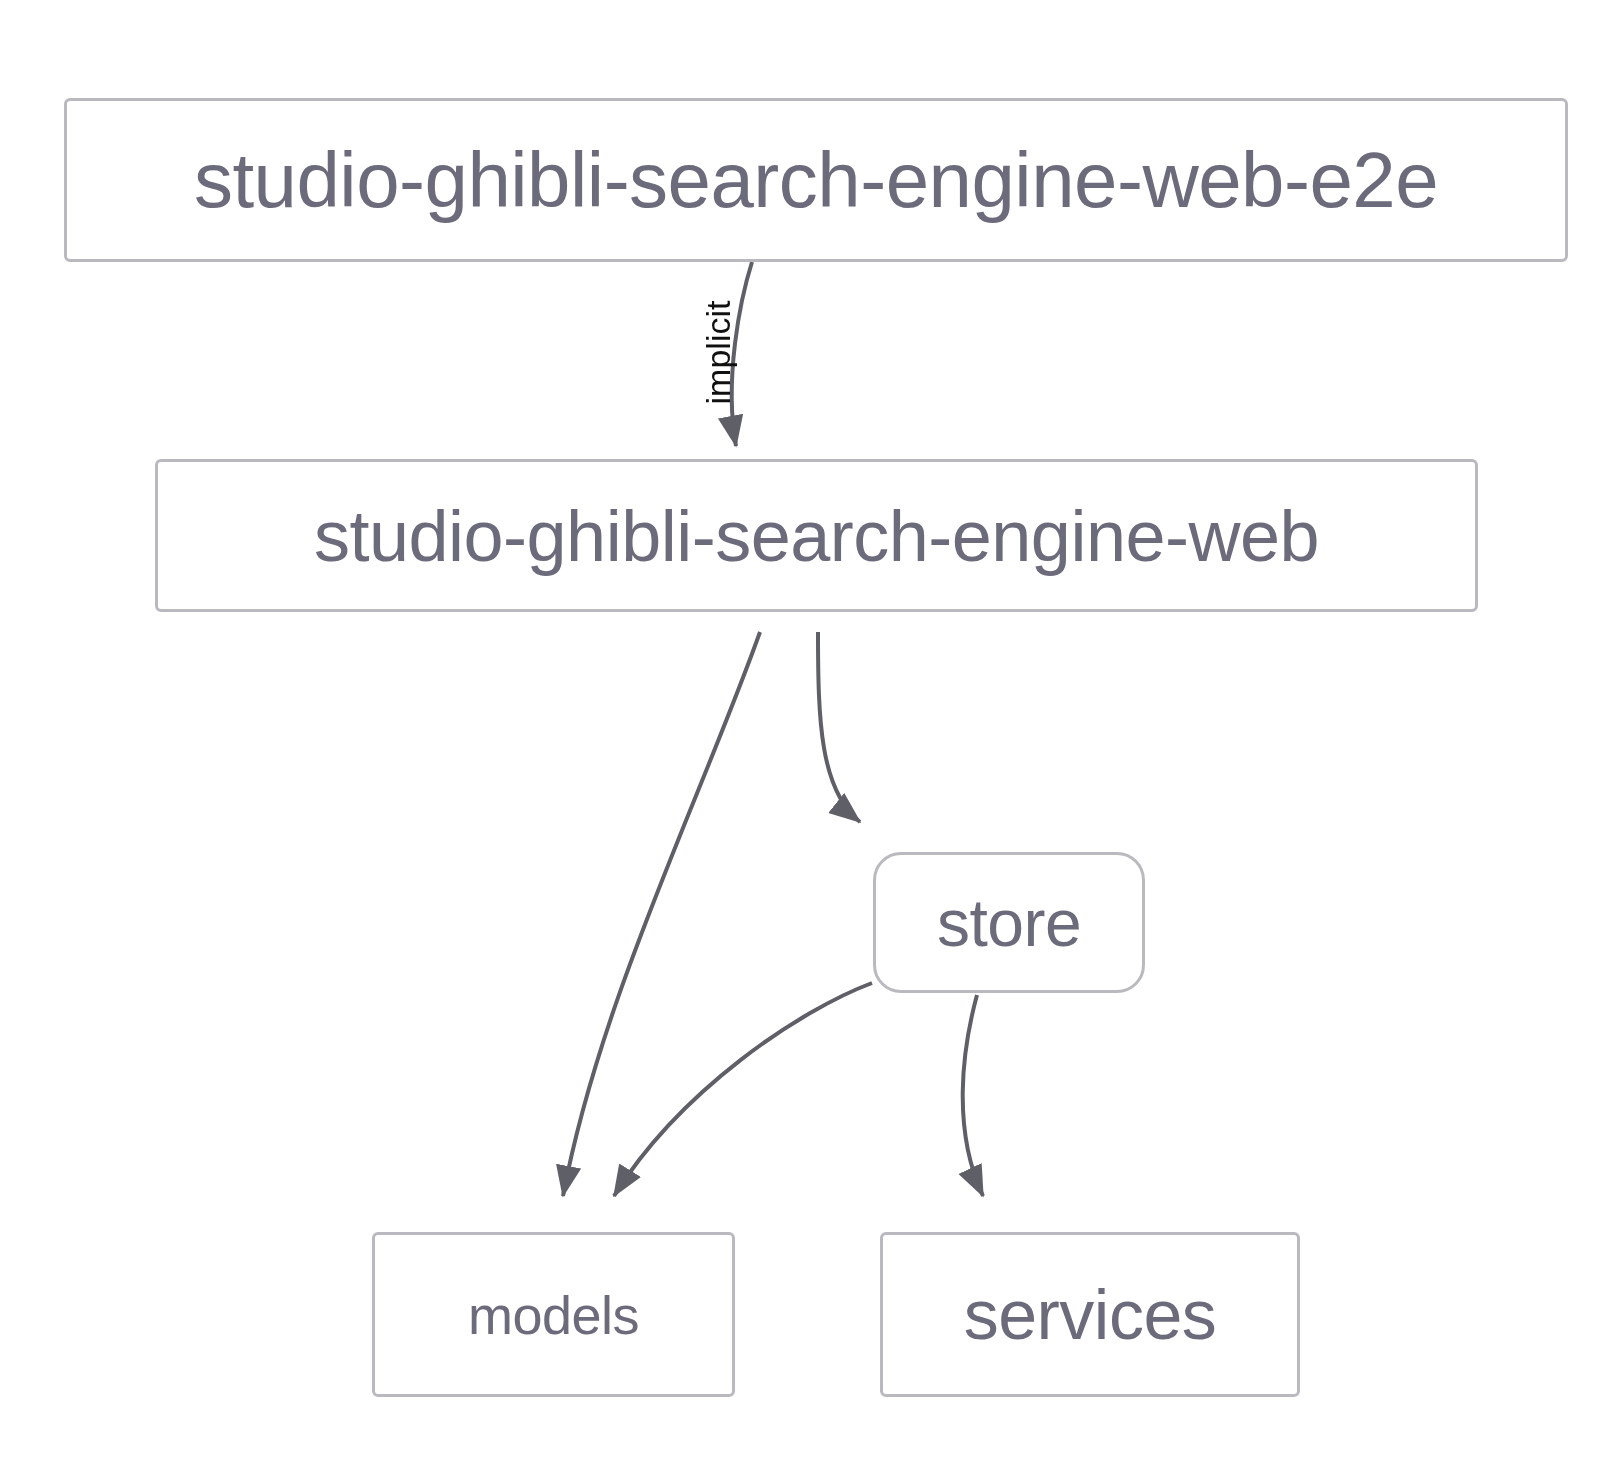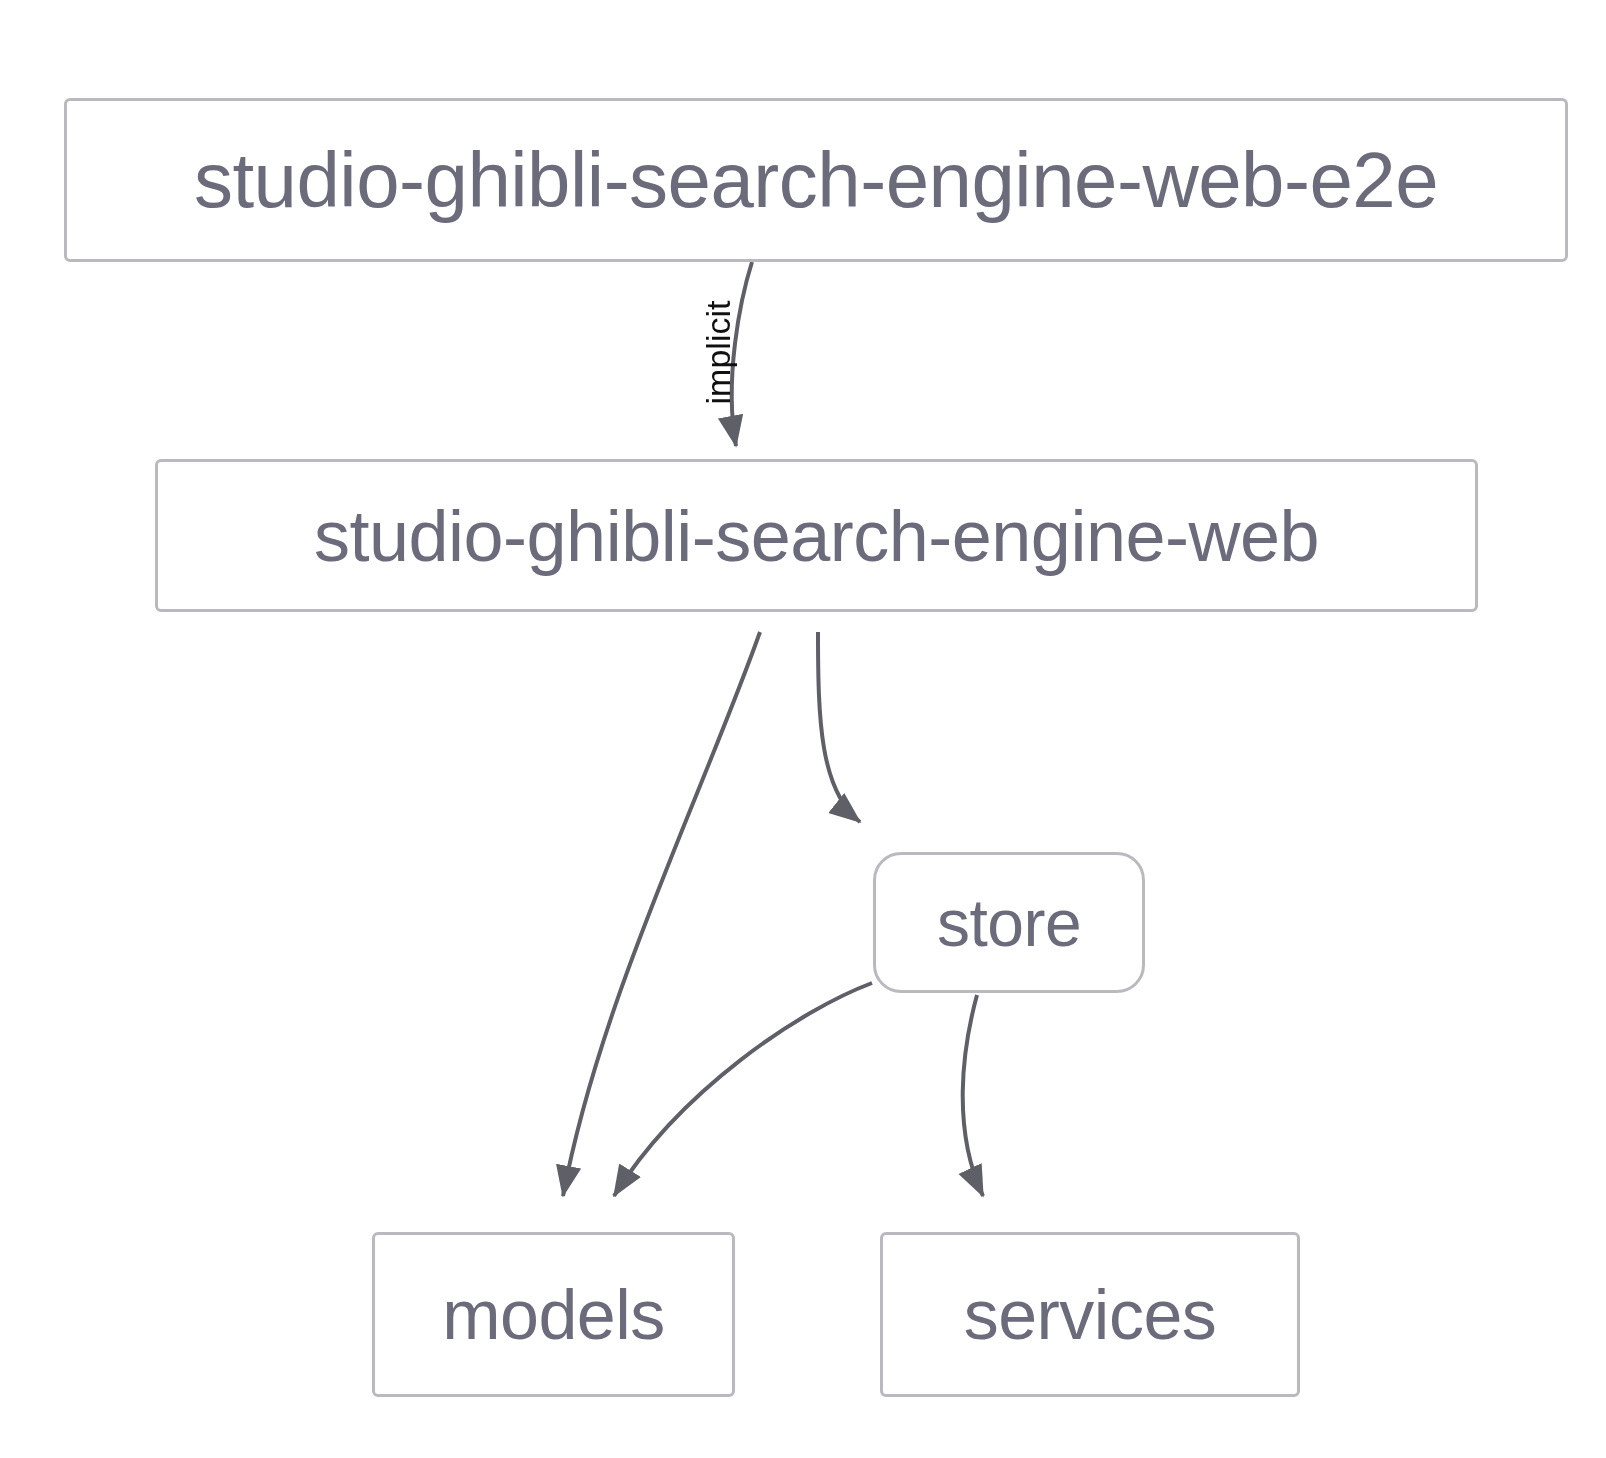--- a/index.html
+++ b/index.html
@@ -50,21 +50,21 @@
   }
   #node-e2e { left: 64px;  top: 98px;   width: 1504px; height: 164px; }
   #node-web { left: 155px; top: 459px;  width: 1323px; height: 153px; }
   #node-store    { left: 873px; top: 852px;  width: 272px; height: 141px; border-radius: 28px; }
   #node-models   { left: 372px; top: 1232px; width: 363px; height: 165px; }
   #node-services { left: 880px; top: 1232px; width: 420px; height: 165px; }
 
   #node-e2e .node-label { font-size: 78px; }
   #node-web .node-label { font-size: 72px; }
   #node-store .node-label { font-size: 66px; }
-  #node-models .node-label { font-size: 70px; }
+  #node-models .node-label { font-size: 54px; }
   #node-services .node-label { font-size: 70px; }
 
   .edge-label {
     position: absolute;
     color: #101010;
     font-family: "Liberation Sans", sans-serif;
     font-size: 34px;
     white-space: nowrap;
     transform-origin: 50% 50%;
   }

